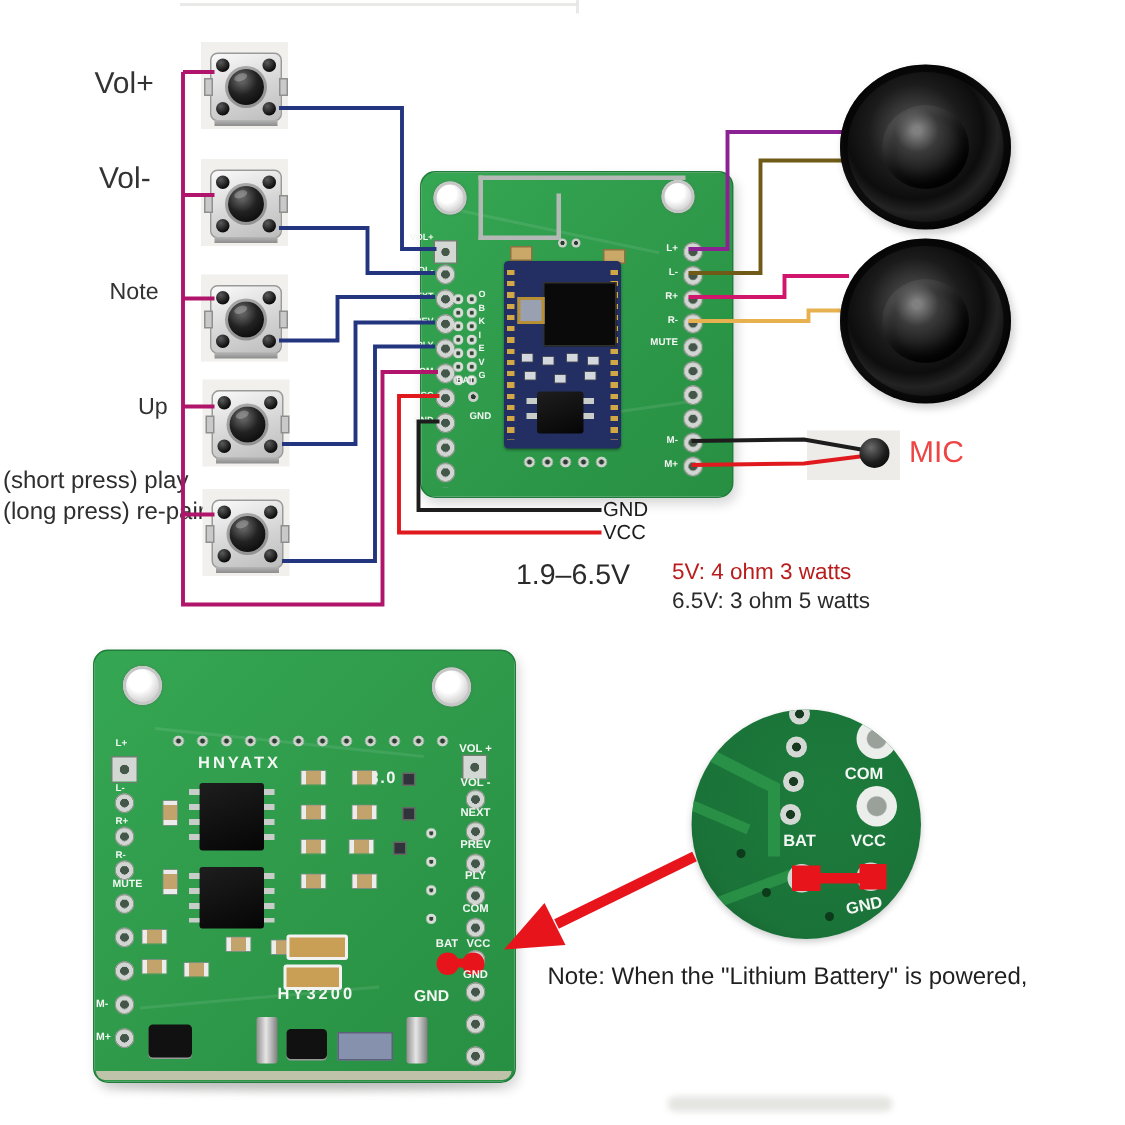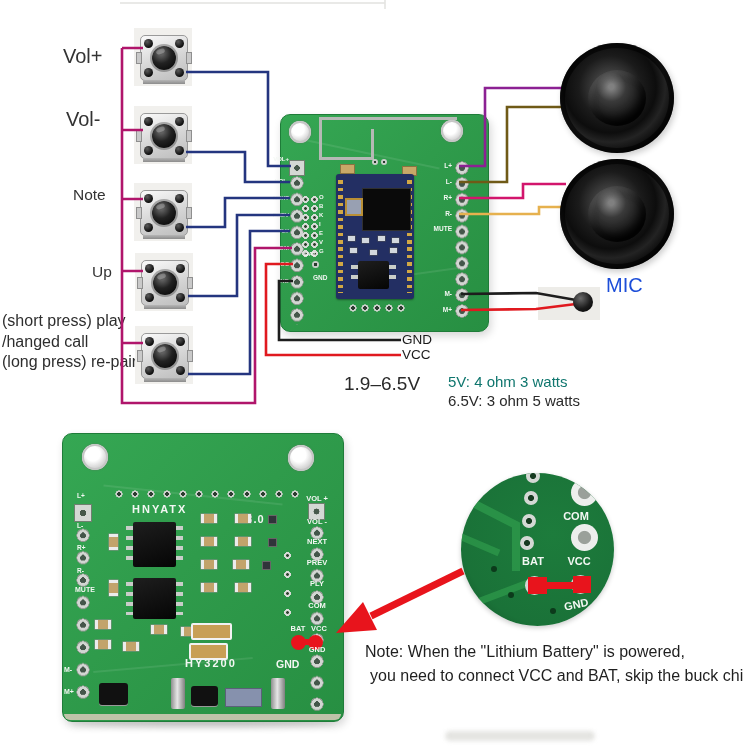--- a/index.html
+++ b/index.html
@@ -147,21 +147,20 @@
       <i class="cap"></i>
     </div>
   </div>
 
   <div class="lbl" style="left:63px;top:46px;font-size:20px">Vol+</div>
   <div class="lbl" style="left:66px;top:109px;font-size:20px">Vol-</div>
   <div class="lbl" style="left:73px;top:187px;font-size:15.5px">Note</div>
   <div class="lbl" style="left:92px;top:264px;font-size:15.5px">Up</div>
   <div class="a" style="left:2px;top:311px;font-size:16px;line-height:20.5px;color:#2e2e2e;white-space:nowrap">
     <div>(short press) play</div>
-    <div>/hanged call</div>
     <div>(long press) re-pair</div>
   </div>
 
   <div class="board" style="left:280px;top:114px;width:207px;height:216px">
     <i class="tr" style="left:20px;top:38px;width:140px;transform:rotate(12deg)"></i>
     <i class="tr" style="left:60px;top:160px;width:120px;transform:rotate(-8deg)"></i>
     <i class="mhole" style="left:8px;top:6px;width:22px;height:22px"></i>
     <i class="mhole" style="left:160px;top:5px;width:22px;height:22px"></i>
     <i class="ant" style="left:38px;top:2px;width:138px;height:3px"></i>
     <i class="ant" style="left:38px;top:2px;width:3px;height:43px"></i>
@@ -224,26 +223,26 @@
   </div>
 
   <div class="speaker" style="left:560px;top:43px">
     <i class="dome"></i>
   </div>
   <div class="speaker" style="left:560px;top:159px">
     <i class="dome"></i>
   </div>
   <i class="micbg" style="left:538px;top:287px;width:62px;height:33px"></i>
   <i class="micdot" style="left:573px;top:292px"></i>
-  <div class="lbl" style="left:606px;top:275px;font-size:20px;color:#1d4ed8">MIC</div>
+  <div class="lbl" style="left:606px;top:292px;font-size:20px;color:#ef4444">MIC</div>
 
   <div class="lbl" style="left:402px;top:333px;font-size:13.5px;color:#1c1c1c">GND</div>
   <div class="lbl" style="left:402px;top:348px;font-size:13.5px;color:#1c1c1c">VCC</div>
   <div class="lbl" style="left:344px;top:374px;font-size:19px;color:#2a2a2a">1.9–6.5V</div>
-  <div class="lbl" style="left:448px;top:374px;font-size:15px;color:#0f766e">5V: 4 ohm 3 watts</div>
+  <div class="lbl" style="left:448px;top:374px;font-size:15px;color:#b91c1c">5V: 4 ohm 3 watts</div>
   <div class="lbl" style="left:448px;top:393px;font-size:15px;color:#2a2a2a">6.5V: 3 ohm 5 watts</div>
 
   <div class="board" style="left:62px;top:433px;width:280px;height:287px">
     <i class="tr" style="left:40px;top:60px;width:180px;transform:rotate(6deg)"></i>
     <i class="tr" style="left:30px;top:230px;width:160px;transform:rotate(-5deg)"></i>
     <i class="mhole" style="left:19px;top:10px;width:26px;height:26px"></i>
     <i class="mhole" style="left:225px;top:11px;width:26px;height:26px"></i>
     <i class="prow" style="left:48px;top:56px;width:192px;background-size:16px 8px"></i>
     <span class="silk" style="left:69px;top:70px;font-size:11px;letter-spacing:2px">HNYATX</span>
     <span class="silk" style="left:175px;top:80px;font-size:11px;letter-spacing:1px">V3.0</span>
@@ -329,21 +328,20 @@
     <span class="silk" style="left:100px;top:83px;width:36px;text-align:center;font-size:11px">VCC</span>
     <i class="ipad" style="left:64px;top:103px;width:19px;height:19px"></i>
     <i class="ipad" style="left:110px;top:102px;width:19px;height:19px"></i>
     <i class="rsq" style="left:67px;top:104px;width:19px;height:17px"></i>
     <i class="rsq" style="left:112px;top:103px;width:18px;height:17px"></i>
     <i class="rsq" style="left:75px;top:109px;width:42px;height:7px"></i>
     <span class="silk" style="left:103px;top:125px;width:36px;font-size:11px;transform:rotate(-12deg)">GND</span>
   </div>
 
   <div class="lbl" style="left:365px;top:644px;font-size:16px;color:#1f1f1f">Note: When the "Lithium Battery" is powered,</div>
-  <div class="lbl" style="left:370px;top:668px;font-size:16px;color:#1f1f1f">you need to connect VCC and BAT, skip the buck chi</div>
   <i class="smudge" style="left:445px;top:731px;width:150px;height:10px"></i>
 
   <svg class="wires" width="750" height="750">
     <polyline class="st wblue" points="186,72 268,72 268,166 291,166"></polyline>
     <polyline class="st wblue" points="186,152 245,152 245,182 290,182"></polyline>
     <polyline class="st wblue" points="186,227 225,227 225,198 290,198"></polyline>
     <polyline class="st wblue" points="188,296 237,296 237,215 290,215"></polyline>
     <polyline class="st wblue" points="188,374 250,374 250,231 290,231"></polyline>
     <path class="st wmag" d="M122,48H143M122,130H143M122,199H143M122,271H143M122,343H143"></path>
     <polyline class="st wmag" points="122,48 122,403 255,403 255,248 292,248"></polyline>

